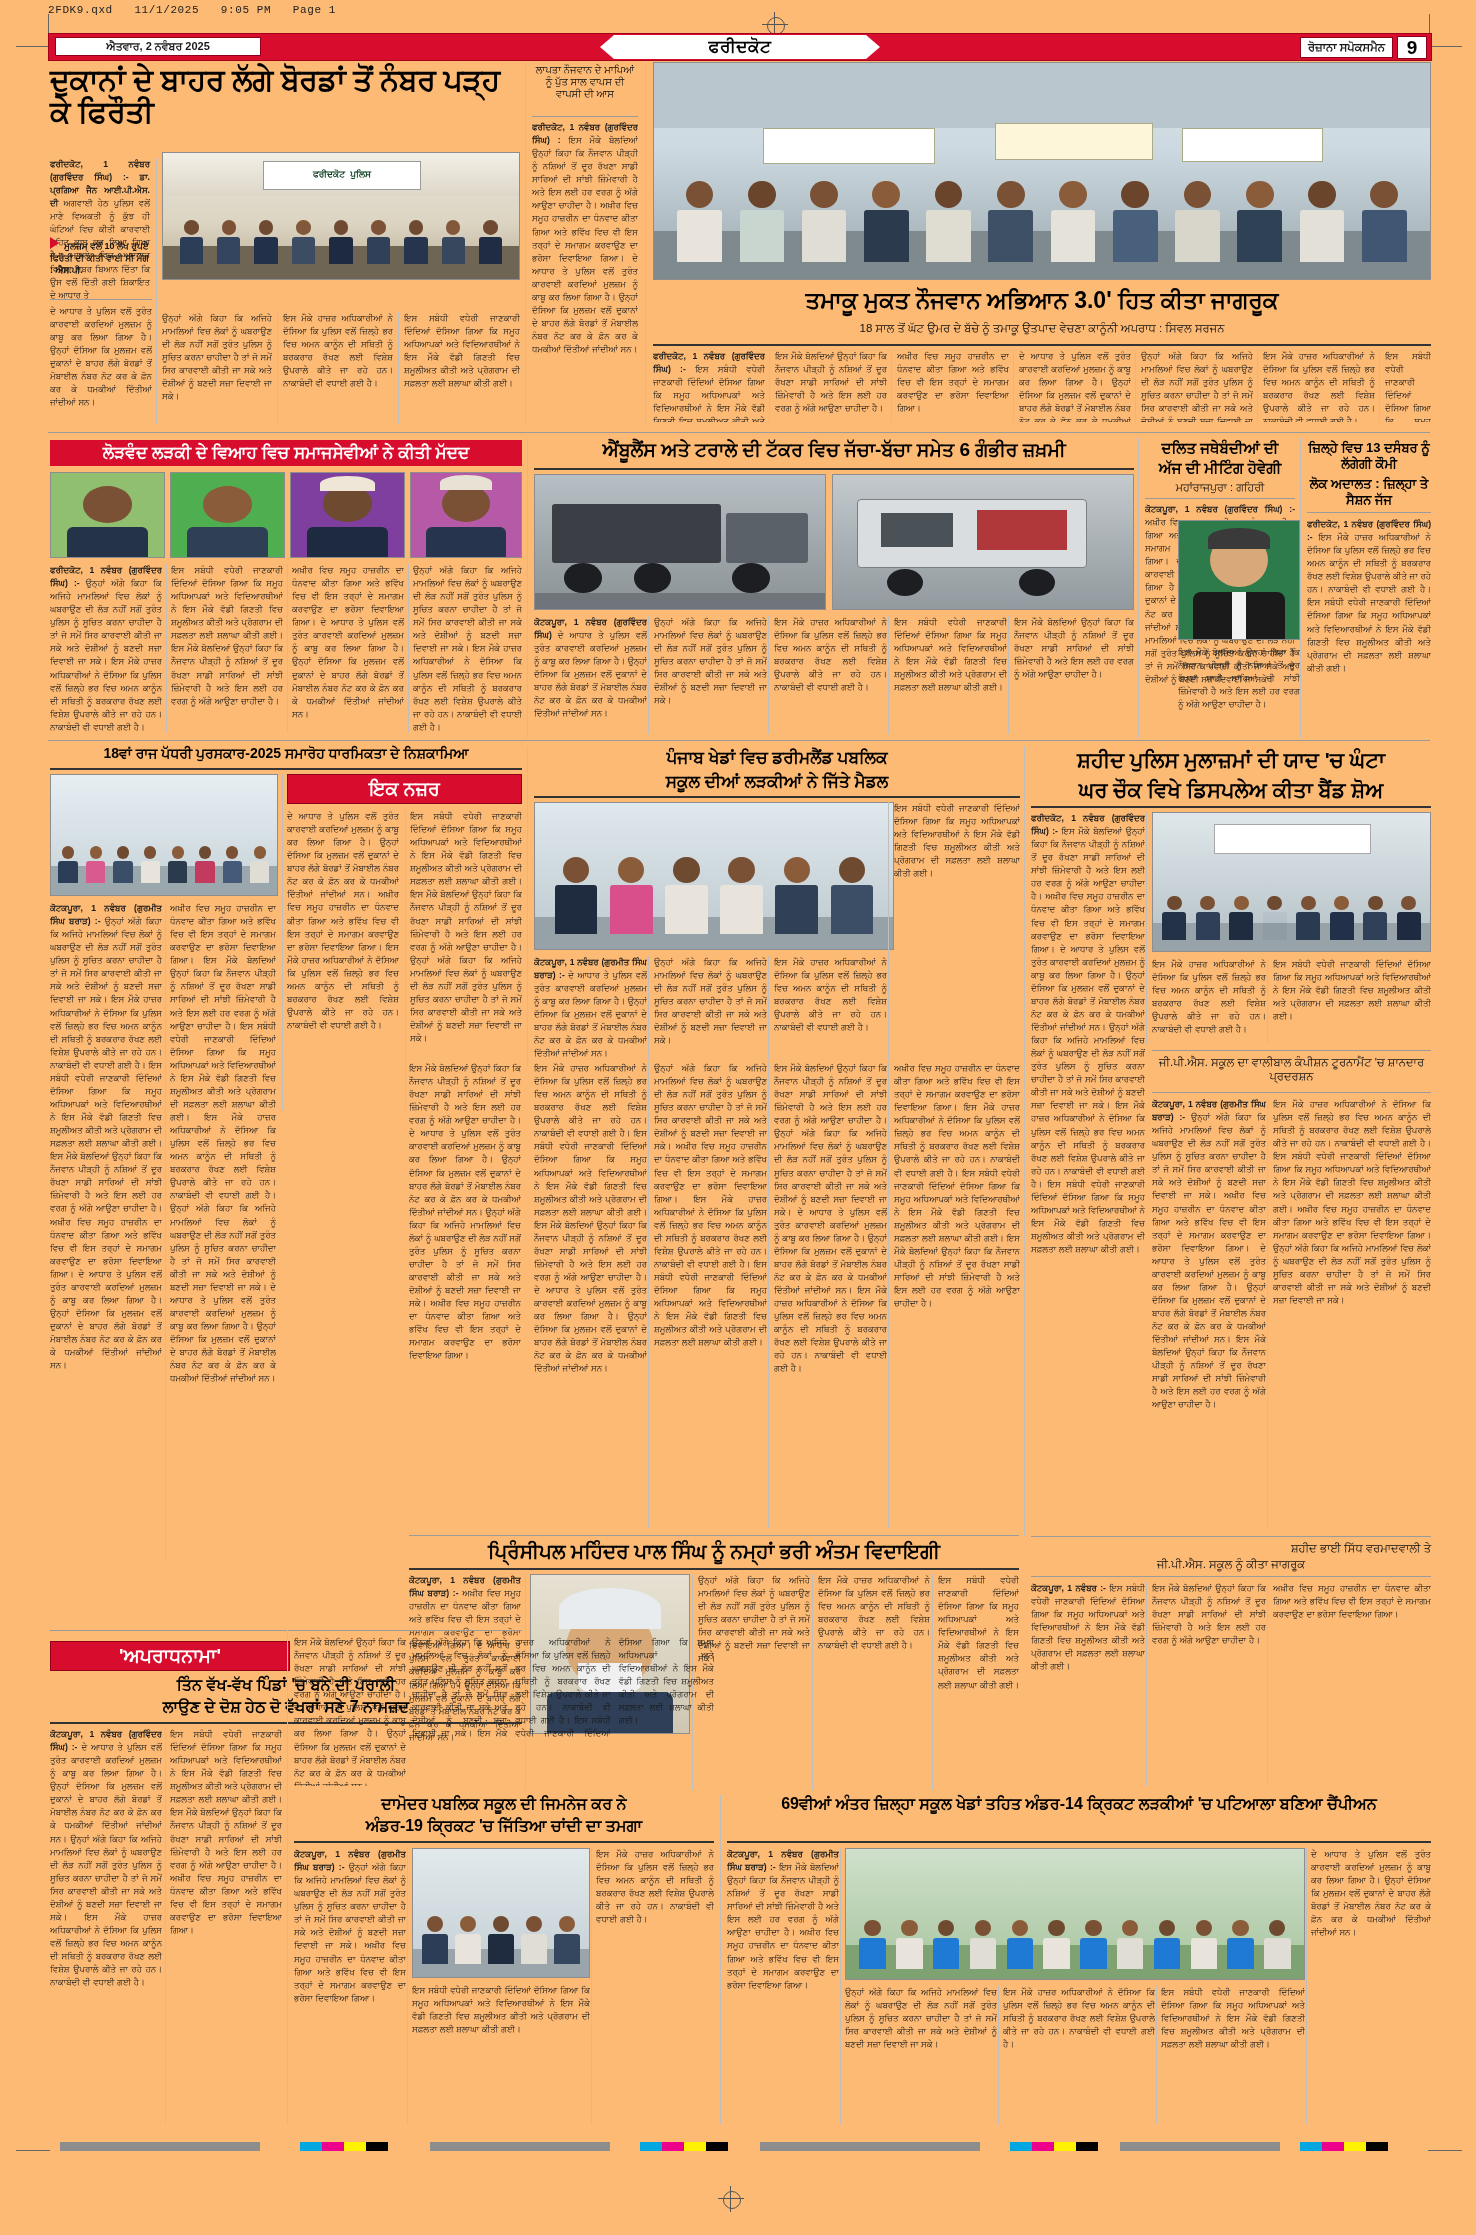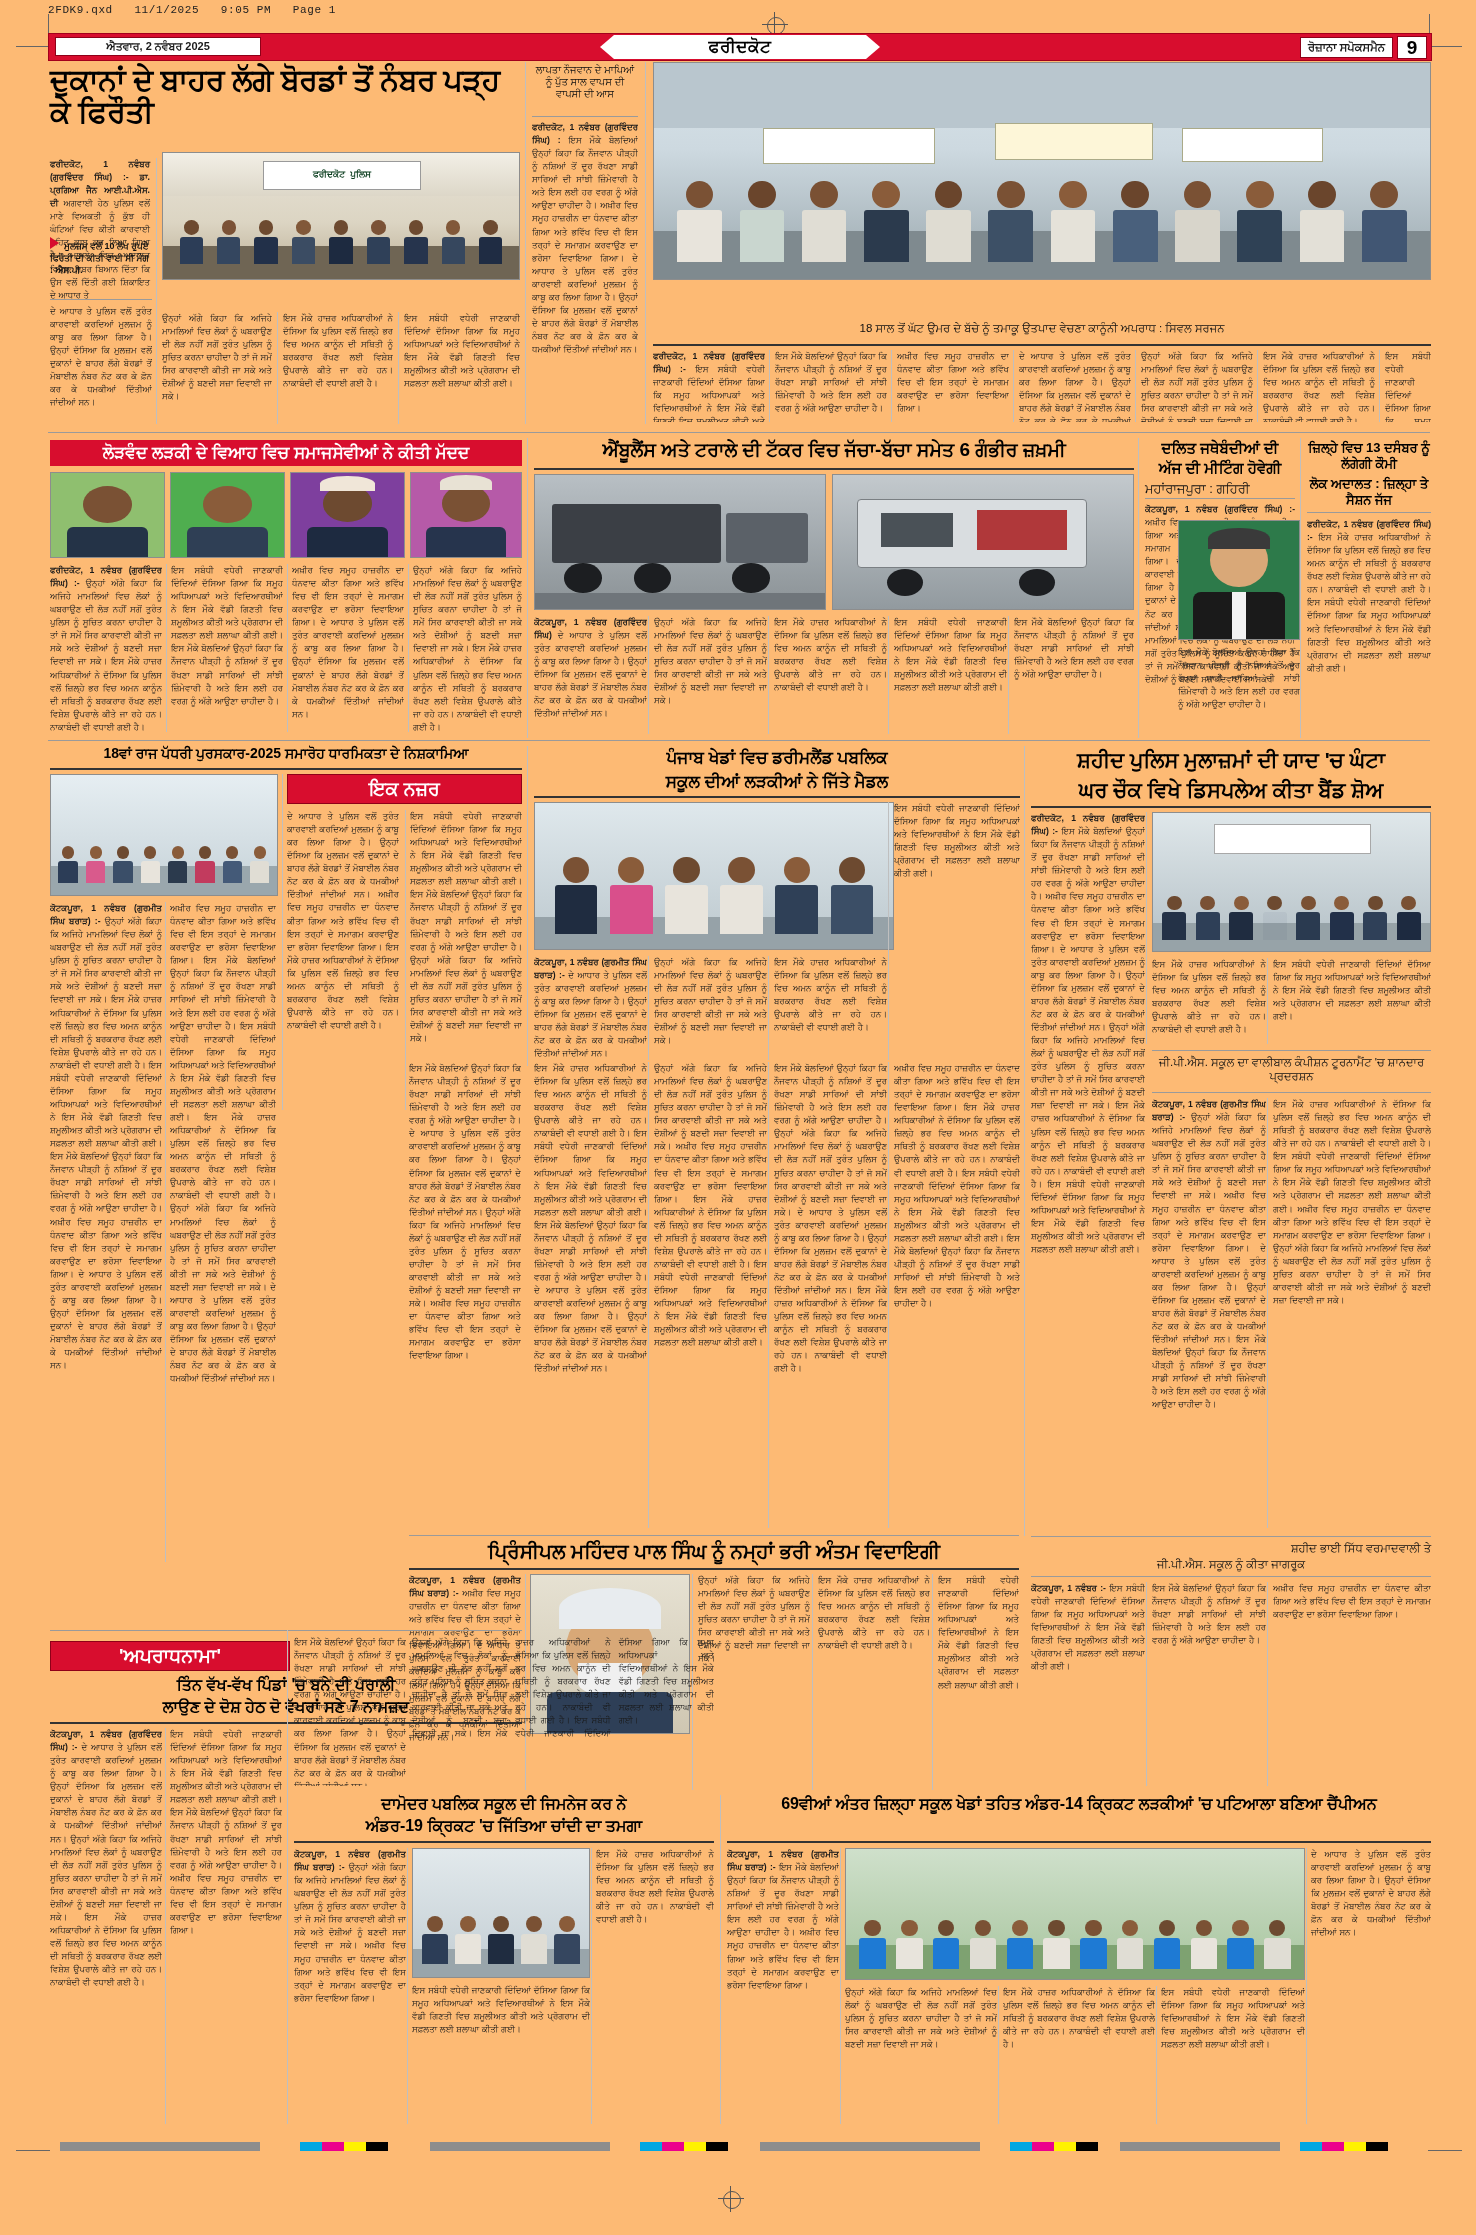--- a/index.html
+++ b/index.html
@@ -253,20 +253,21 @@
           <div class="hd" style="background:#6a452c;"></div>
           <div class="bd" style="background:#e3e0d7;"></div>
         </div>
       <div class="p" style="width:6%;">
           <div class="hd" style="background:#7a5134;"></div>
           <div class="bd" style="background:#415673;"></div>
         </div>
     </div>
   </div>
 
+  <div class="hl-big" style="position:absolute;left:653px;top:288px;width:778px;font-size:23px;text-align:center;">ਤਮਾਕੂ ਮੁਕਤ ਨੌਜਵਾਨ ਅਭਿਆਨ 3.0' ਹਿਤ ਕੀਤਾ ਜਾਗਰੂਕ</div>
   <div class="hl-sub" style="position:absolute;left:653px;top:322px;width:778px;font-size:11.5px;text-align:center;">18 ਸਾਲ ਤੋਂ ਘੱਟ ਉਮਰ ਦੇ ਬੱਚੇ ਨੂੰ ਤਮਾਕੂ ਉਤਪਾਦ ਵੇਚਣਾ ਕਾਨੂੰਨੀ ਅਪਰਾਧ : ਸਿਵਲ ਸਰਜਨ</div>
   <div class="rule-h thick" style="left:653px;top:344px;width:778px;"></div>
 
   <div class="body" style="position:absolute;left:653px;top:350px;width:112px;height:72px;overflow:hidden;">
     <span class="lead">ਫਰੀਦਕੋਟ, 1 ਨਵੰਬਰ (ਗੁਰਵਿੰਦਰ ਸਿੰਘ) :-</span>
     <span>ਇਸ ਸਬੰਧੀ ਵਧੇਰੀ ਜਾਣਕਾਰੀ ਦਿੰਦਿਆਂ ਦੱਸਿਆ ਗਿਆ ਕਿ ਸਮੂਹ ਅਧਿਆਪਕਾਂ ਅਤੇ ਵਿਦਿਆਰਥੀਆਂ ਨੇ ਇਸ ਮੌਕੇ ਵੱਡੀ ਗਿਣਤੀ ਵਿਚ ਸ਼ਮੂਲੀਅਤ ਕੀਤੀ ਅਤੇ ਪ੍ਰੋਗਰਾਮ ਦੀ ਸਫ਼ਲਤਾ ਲਈ ਸ਼ਲਾਘਾ ਕੀਤੀ ਗਈ।</span>
   </div>
   <div class="body" style="position:absolute;left:775px;top:350px;width:112px;height:72px;overflow:hidden;">ਇਸ ਮੌਕੇ ਬੋਲਦਿਆਂ ਉਨ੍ਹਾਂ ਕਿਹਾ ਕਿ ਨੌਜਵਾਨ ਪੀੜ੍ਹੀ ਨੂੰ ਨਸ਼ਿਆਂ ਤੋਂ ਦੂਰ ਰੱਖਣਾ ਸਾਡੀ ਸਾਰਿਆਂ ਦੀ ਸਾਂਝੀ ਜ਼ਿੰਮੇਵਾਰੀ ਹੈ ਅਤੇ ਇਸ ਲਈ ਹਰ ਵਰਗ ਨੂੰ ਅੱਗੇ ਆਉਣਾ ਚਾਹੀਦਾ ਹੈ।</div>
   <div class="body" style="position:absolute;left:897px;top:350px;width:112px;height:72px;overflow:hidden;">ਅਖ਼ੀਰ ਵਿਚ ਸਮੂਹ ਹਾਜ਼ਰੀਨ ਦਾ ਧੰਨਵਾਦ ਕੀਤਾ ਗਿਆ ਅਤੇ ਭਵਿੱਖ ਵਿਚ ਵੀ ਇਸ ਤਰ੍ਹਾਂ ਦੇ ਸਮਾਗਮ ਕਰਵਾਉਣ ਦਾ ਭਰੋਸਾ ਦਿਵਾਇਆ ਗਿਆ।</div>
   <div class="body" style="position:absolute;left:1019px;top:350px;width:112px;height:72px;overflow:hidden;">ਦੇ ਆਧਾਰ ਤੇ ਪੁਲਿਸ ਵਲੋਂ ਤੁਰੰਤ ਕਾਰਵਾਈ ਕਰਦਿਆਂ ਮੁਲਜ਼ਮ ਨੂੰ ਕਾਬੂ ਕਰ ਲਿਆ ਗਿਆ ਹੈ। ਉਨ੍ਹਾਂ ਦੱਸਿਆ ਕਿ ਮੁਲਜ਼ਮ ਵਲੋਂ ਦੁਕਾਨਾਂ ਦੇ ਬਾਹਰ ਲੱਗੇ ਬੋਰਡਾਂ ਤੋਂ ਮੋਬਾਈਲ ਨੰਬਰ ਨੋਟ ਕਰ ਕੇ ਫ਼ੋਨ ਕਰ ਕੇ ਧਮਕੀਆਂ ਦਿੱਤੀਆਂ ਜਾਂਦੀਆਂ ਸਨ।</div>
@@ -363,21 +364,21 @@
   <div class="body" style="position:absolute;left:894px;top:616px;width:113px;height:118px;overflow:hidden;">ਇਸ ਸਬੰਧੀ ਵਧੇਰੀ ਜਾਣਕਾਰੀ ਦਿੰਦਿਆਂ ਦੱਸਿਆ ਗਿਆ ਕਿ ਸਮੂਹ ਅਧਿਆਪਕਾਂ ਅਤੇ ਵਿਦਿਆਰਥੀਆਂ ਨੇ ਇਸ ਮੌਕੇ ਵੱਡੀ ਗਿਣਤੀ ਵਿਚ ਸ਼ਮੂਲੀਅਤ ਕੀਤੀ ਅਤੇ ਪ੍ਰੋਗਰਾਮ ਦੀ ਸਫ਼ਲਤਾ ਲਈ ਸ਼ਲਾਘਾ ਕੀਤੀ ਗਈ।</div>
   <div class="body" style="position:absolute;left:1014px;top:616px;width:120px;height:118px;overflow:hidden;">ਇਸ ਮੌਕੇ ਬੋਲਦਿਆਂ ਉਨ੍ਹਾਂ ਕਿਹਾ ਕਿ ਨੌਜਵਾਨ ਪੀੜ੍ਹੀ ਨੂੰ ਨਸ਼ਿਆਂ ਤੋਂ ਦੂਰ ਰੱਖਣਾ ਸਾਡੀ ਸਾਰਿਆਂ ਦੀ ਸਾਂਝੀ ਜ਼ਿੰਮੇਵਾਰੀ ਹੈ ਅਤੇ ਇਸ ਲਈ ਹਰ ਵਰਗ ਨੂੰ ਅੱਗੇ ਆਉਣਾ ਚਾਹੀਦਾ ਹੈ।</div>
   <div class="rule-v" style="left:648px;top:616px;height:118px;"></div>
   <div class="rule-v" style="left:768px;top:616px;height:118px;"></div>
   <div class="rule-v" style="left:888px;top:616px;height:118px;"></div>
   <div class="rule-v" style="left:1008px;top:616px;height:118px;"></div>
 
   <div class="rule-v" style="left:1138px;top:438px;height:300px;"></div>
   <div class="hl-med" style="position:absolute;left:1145px;top:440px;width:150px;font-size:15px;text-align:center;">ਦਲਿਤ ਜਥੇਬੰਦੀਆਂ ਦੀ</div>
   <div class="hl-med" style="position:absolute;left:1145px;top:460px;width:150px;font-size:15px;text-align:center;">ਅੱਜ ਦੀ ਮੀਟਿੰਗ ਹੋਵੇਗੀ</div>
-  <div class="hl-sub" style="position:absolute;left:1145px;top:481px;width:150px;font-size:13px;text-align:left;">ਮਹਾਂਰਾਜਪੁਰਾ : ਗਹਿਰੀ</div>
+  <div class="hl-sub" style="position:absolute;left:1145px;top:481px;width:150px;font-size:11px;text-align:center;">ਮਹਾਂਰਾਜਪੁਰਾ : ਗਹਿਰੀ</div>
   <div class="rule-h" style="left:1145px;top:498px;width:150px;"></div>
   <div class="body" style="position:absolute;left:1145px;top:503px;width:150px;height:230px;overflow:hidden;">
     <span class="lead">ਕੋਟਕਪੂਰਾ, 1 ਨਵੰਬਰ (ਗੁਰਵਿੰਦਰ ਸਿੰਘ) :-</span>
     <span>ਅਖ਼ੀਰ ਵਿਚ ਸਮੂਹ ਹਾਜ਼ਰੀਨ ਦਾ ਧੰਨਵਾਦ ਕੀਤਾ ਗਿਆ ਅਤੇ ਭਵਿੱਖ ਵਿਚ ਵੀ ਇਸ ਤਰ੍ਹਾਂ ਦੇ ਸਮਾਗਮ ਕਰਵਾਉਣ ਦਾ ਭਰੋਸਾ ਦਿਵਾਇਆ ਗਿਆ।</span>
     <span>ਦੇ ਆਧਾਰ ਤੇ ਪੁਲਿਸ ਵਲੋਂ ਤੁਰੰਤ ਕਾਰਵਾਈ ਕਰਦਿਆਂ ਮੁਲਜ਼ਮ ਨੂੰ ਕਾਬੂ ਕਰ ਲਿਆ ਗਿਆ ਹੈ। ਉਨ੍ਹਾਂ ਦੱਸਿਆ ਕਿ ਮੁਲਜ਼ਮ ਵਲੋਂ ਦੁਕਾਨਾਂ ਦੇ ਬਾਹਰ ਲੱਗੇ ਬੋਰਡਾਂ ਤੋਂ ਮੋਬਾਈਲ ਨੰਬਰ ਨੋਟ ਕਰ ਕੇ ਫ਼ੋਨ ਕਰ ਕੇ ਧਮਕੀਆਂ ਦਿੱਤੀਆਂ ਜਾਂਦੀਆਂ ਸਨ।</span>
     <span>ਉਨ੍ਹਾਂ ਅੱਗੇ ਕਿਹਾ ਕਿ ਅਜਿਹੇ ਮਾਮਲਿਆਂ ਵਿਚ ਲੋਕਾਂ ਨੂੰ ਘਬਰਾਉਣ ਦੀ ਲੋੜ ਨਹੀਂ ਸਗੋਂ ਤੁਰੰਤ ਪੁਲਿਸ ਨੂੰ ਸੂਚਿਤ ਕਰਨਾ ਚਾਹੀਦਾ ਹੈ ਤਾਂ ਜੋ ਸਮੇਂ ਸਿਰ ਕਾਰਵਾਈ ਕੀਤੀ ਜਾ ਸਕੇ ਅਤੇ ਦੋਸ਼ੀਆਂ ਨੂੰ ਬਣਦੀ ਸਜ਼ਾ ਦਿਵਾਈ ਜਾ ਸਕੇ।</span>
   </div>
 
   <div class="rule-v" style="left:1300px;top:438px;height:300px;"></div>
   <div class="hl-med" style="position:absolute;left:1146px;top:440px;width:0;height:0;overflow:hidden;font-size:1px;">ਜ਼ਿਲ੍ਹੇ ਵਿਚ 13 ਦਸੰਬਰ ਨੂੰ ਲੱਗੇਗੀ ਕੌਮੀ</div>

